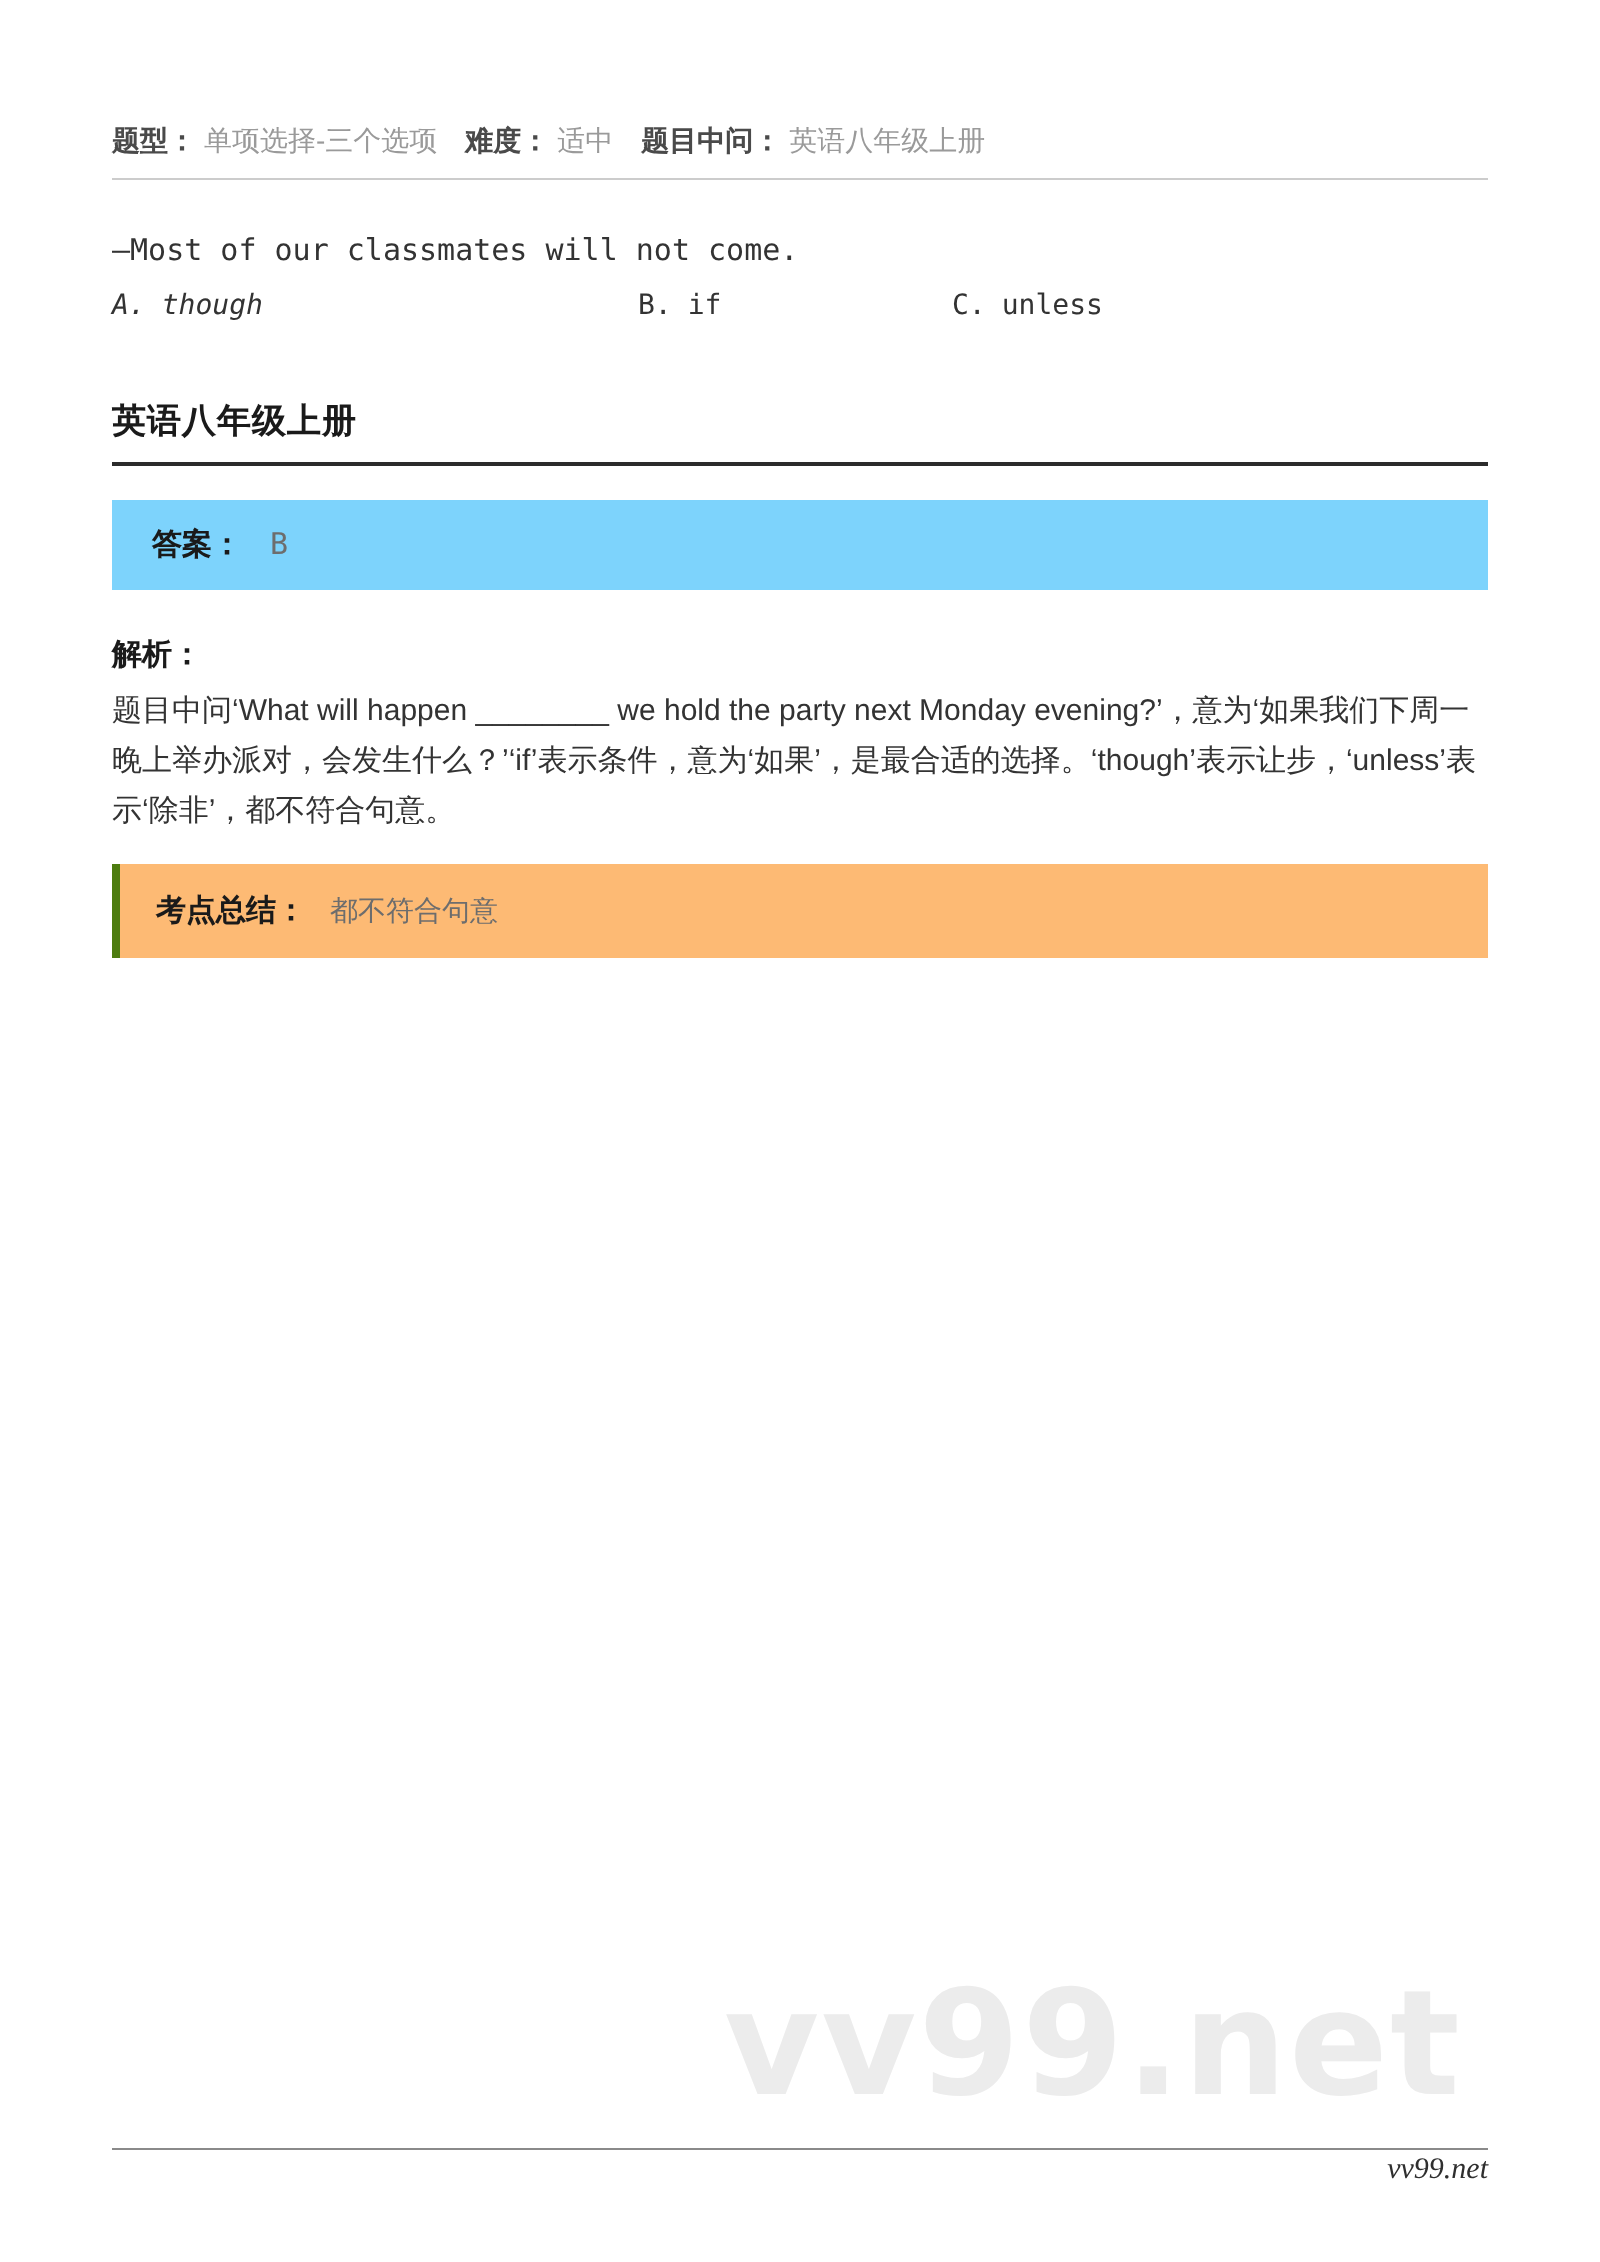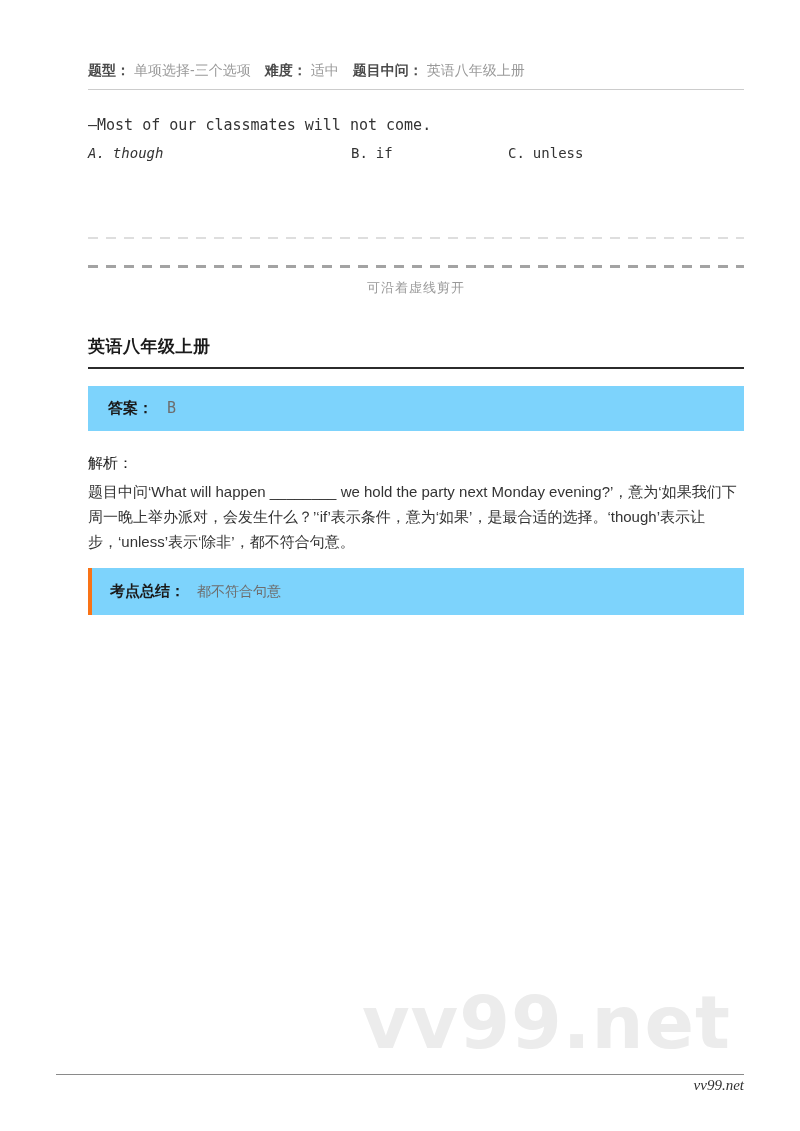--- a/index.html
+++ b/index.html
@@ -4,21 +4,21 @@
 <style>
   * { margin: 0; padding: 0; box-sizing: border-box; }
   html, body { width: 800px; height: 1131px; }
   body {
     background: #ffffff;
     font-family: "Liberation Sans", sans-serif;
     color: #333;
     position: relative;
     overflow: hidden;
   }
-  .content { padding: 0 56px; position: relative; z-index: 2; margin-left: 32px; }
+  .content { padding: 0 56px; position: relative; z-index: 2; }
 
   
   .meta-row {
     padding-top: 62px;
     padding-bottom: 9px;
     border-bottom: 1px solid #cccccc;
     font-size: 14px;
     display: flex;
     align-items: baseline;
   }
@@ -71,33 +71,33 @@
     display: flex;
     align-items: baseline;
   }
   .strong-label { font-weight: bold; color: #1a1a1a; font-size: 15px; }
   .answer-value {
     margin-left: 14px;
     color: #6d6d6d;
     font-size: 15px;
     font-family: "DejaVu Sans Mono", "Liberation Mono", monospace;
   }
-  .analysis-label { margin-top: 23px; font-weight: normal; color: #1a1a1a; font-size: 15px; }
+  .analysis-label { margin-top: 23px; font-weight: bold; color: #1a1a1a; font-size: 15px; }
   .analysis-text {
     margin-top: 6px;
     font-size: 15px;
     line-height: 25px;
     color: #333;
     font-family: Liberation Sans, sans-serif;
     word-break: break-word;
   }
   .summary-box {
     margin-top: 14px;
-    background: #7dd3fc;
-    border-left: 4px solid #f97316;
+    background: #fdba74;
+    border-left: 4px solid #4d7c0f;
     padding: 14px 18px;
     display: flex;
     align-items: baseline;
   }
   .summary-value { margin-left: 12px; color: #6d6d6d; font-size: 14px; }
 
   
   .watermark {
     position: absolute;
     left: 362px;
@@ -157,25 +157,20 @@
       </span>
       <span class="opt-b">
         <span class="opt-key">B.</span><span>if</span>
       </span>
       <span class="opt-c">
         <span class="opt-key">C.</span><span>unless</span>
       </span>
     </div>
   </div>
 
-  <div class="cut-area">
-    <div class="dash-light"></div>
-    <div class="dash-dark"></div>
-    <div class="cut-note">可沿着虚线剪开</div>
-  </div>
 
   <div class="section-title">英语八年级上册</div>
 
   <div class="answer-box">
     <span class="strong-label">答案：</span>
     <span class="answer-value">B</span>
   </div>
 
   <div class="analysis-label strong-label">解析：</div>
   <div class="analysis-text">题目中问‘What will happen ________ we hold the party next Monday evening?’，意为‘如果我们下周一晚上举办派对，会发生什么？’‘if’表示条件，意为‘如果’，是最合适的选择。‘though’表示让步，‘unless’表示‘除非’，都不符合句意。</div>

